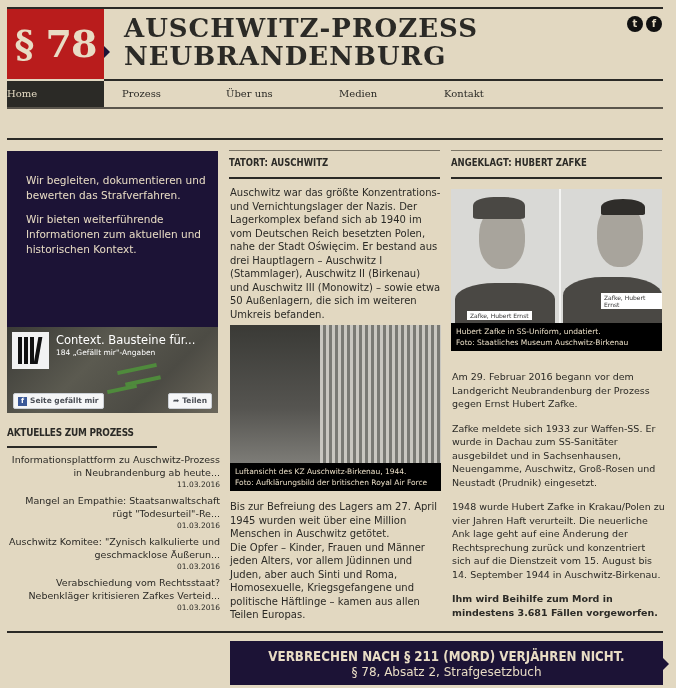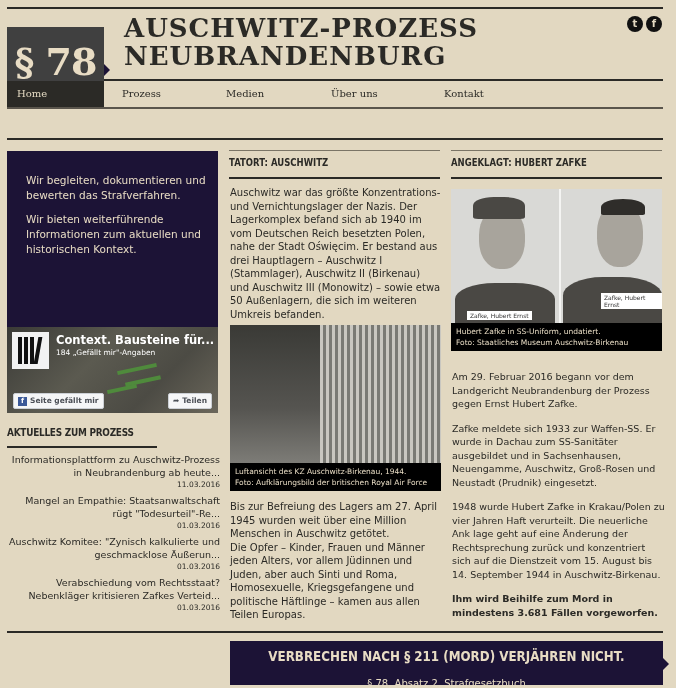--- a/index.html
+++ b/index.html
@@ -1,44 +1,44 @@
 <!DOCTYPE html>
 <html><head>
 <meta charset="utf-8">
 <style>
   * { box-sizing: border-box; margin: 0; padding: 0; }
   html, body { width: 676px; height: 688px; overflow: hidden; }
   body { background: #e2d8c1; color: #2b2a26; font-family: "DejaVu Sans", sans-serif; position: relative; }
 
   
   .top-rule { position: absolute; left: 7px; top: 7px; width: 656px; height: 2px; background: #2b2a26; }
-  .logo { position: absolute; left: 7px; top: 27px; width: 97px; height: 70px; background: #404040; color: #e8dcc4;
+  .logo { position: absolute; left: 7px; top: 9px; width: 97px; height: 70px; background: #b91c1c; color: #e8dcc4;
           font-family: "DejaVu Serif", serif; font-weight: bold; font-size: 38px; line-height: 70px; text-align: center; letter-spacing: -1px; }
   .logo::after { content: ""; position: absolute; right: -6px; top: 37px; border-left: 6px solid #1c1336; border-top: 6px solid transparent; border-bottom: 6px solid transparent; }
   .site-title { position: absolute; left: 124px; top: 14px; font-family: "DejaVu Serif", serif; font-weight: bold; font-size: 26px; line-height: 28px; letter-spacing: 1px; color: #2b2a26; }
   .social { position: absolute; right: 14px; top: 16px; display: flex; gap: 3px; }
   .social span { width: 16px; height: 16px; border-radius: 50%; background: #111; color: #e2d8c1; font-size: 10px; font-weight: bold; text-align: center; line-height: 16px; }
 
   .nav-rule { position: absolute; left: 104px; top: 79px; width: 559px; height: 2px; background: #2b2a26; }
   .nav { position: absolute; left: 7px; top: 81px; width: 656px; height: 26px; display: flex; font-family: "DejaVu Serif", serif; font-size: 10px; }
   .nav .item { height: 26px; line-height: 26px; color: #2b2a26; }
-  .nav .item.active { background: #2b2a26; color: #e2d8c1; width: 97px; padding-left: 10px; }
+  .nav .item.active { background: #2b2a26; color: #e2d8c1; width: 97px; }
   .nav-bottom { position: absolute; left: 7px; top: 107px; width: 656px; height: 2px; background: #5a554c; }
 
   .rule2 { position: absolute; left: 7px; top: 138px; width: 656px; height: 2px; background: #2b2a26; }
 
   
   .intro-box { position: absolute; left: 7px; top: 151px; width: 211px; height: 176px; background: #1c1336; color: #e8dcc4; padding: 22px 12px 0 19px; font-size: 10.5px; line-height: 15px; }
   .intro-box p { margin-bottom: 9px; }
 
   .fb-box { position: absolute; left: 7px; top: 327px; width: 211px; height: 86px; background: linear-gradient(135deg, #3a3a36 0%, #5b5a50 40%, #4c4b44 70%, #6b675b 100%); overflow: hidden; }
   .fb-box .stripe { position: absolute; height: 4px; background: #4f8a3c; transform: rotate(-12deg); }
   .fb-logo { position: absolute; left: 5px; top: 5px; width: 37px; height: 37px; background: #f2f2f2; display: flex; gap: 2px; padding: 5px 6px; }
   .fb-logo i { display: block; width: 4px; height: 27px; background: #111; }
-  .fb-name { position: absolute; left: 49px; top: 6px; color: #fff; font-size: 11.5px; font-weight: bold; }
+  .fb-name { position: absolute; left: 49px; top: 6px; color: #fff; font-size: 11.5px; font-weight: normal; }
   .fb-likes { position: absolute; left: 49px; top: 21px; color: #fff; font-size: 7.5px; }
   .fb-btn { position: absolute; top: 66px; height: 16px; background: #f5f6f7; border: 1px solid #ccd0d5; border-radius: 2px; font-size: 7.5px; font-weight: bold; color: #4b4f56; line-height: 14px; padding: 0 4px; display: flex; align-items: center; gap: 3px; }
   .fb-f { width: 9px; height: 9px; background: #3b5998; color: #fff; font-size: 7px; line-height: 9px; text-align: center; }
 
   .news-title { position: absolute; left: 7px; top: 426px; font-family: "DejaVu Sans", sans-serif; font-weight: bold; font-size: 10.5px; letter-spacing: -0.3px; transform: scaleX(0.85); transform-origin: left; }
   .news-rule { position: absolute; left: 7px; top: 446px; width: 150px; height: 2px; background: #2b2a26; }
   .news-list { position: absolute; left: 7px; top: 454px; width: 213px; font-size: 9.5px; line-height: 12.5px; text-align: right; }
   .news-item { margin-bottom: 5px; }
   .news-date { font-size: 7.5px; line-height: 11px; display: block; }
 
@@ -61,42 +61,42 @@
   .mugshot .label { position: absolute; background: #fff; font-size: 6px; color: #333; padding: 1px 3px; }
   .right-text { position: absolute; left: 452px; top: 370px; width: 215px; font-size: 9.5px; line-height: 13.5px; }
   .right-text p { margin-bottom: 11px; }
   .right-text p.bold { font-weight: bold; }
 
   
   .foot-rule { position: absolute; left: 7px; top: 631px; width: 656px; height: 2px; background: #2b2a26; }
   .banner { position: absolute; left: 230px; top: 641px; width: 433px; height: 44px; background: #1c1336; color: #e8dcc4; text-align: center; }
   .banner::after { content: ""; position: absolute; right: -6px; top: 17px; border-left: 6px solid #1c1336; border-top: 6px solid transparent; border-bottom: 6px solid transparent; }
   .banner-title { display: block; margin-top: 7px; font-weight: bold; font-size: 14px; letter-spacing: 0; transform: scaleX(0.85); }
-  .banner-sub { display: block; font-size: 10px; margin-top: 14px; }
+  .banner-sub { display: block; font-size: 12px; margin-top: 1px; }
 </style>
 </head>
 <body>
 
 <div class="top-rule"></div>
 <div class="logo">§ 78</div>
 <div class="site-title">
   <div>AUSCHWITZ-PROZESS</div>
   <div>NEUBRANDENBURG</div>
 </div>
 <div class="social">
   <span>t</span>
   <span>f</span>
 </div>
 
 <div class="nav-rule"></div>
 <nav class="nav">
   <div class="item active">Home</div>
   <div class="item" style="margin-left:18px;width:104px">Prozess</div>
+  <div class="item" style="width:113px">Über uns</div>
   <div class="item" style="width:105px">Medien</div>
-  <div class="item" style="width:113px">Über uns</div>
   <div class="item">Kontakt</div>
 </nav>
 <div class="nav-bottom"></div>
 <div class="rule2"></div>
 
 <div class="intro-box">
   <p>Wir begleiten, dokumentieren und bewerten das Strafverfahren.</p>
   <p>Wir bieten weiterführende Informationen zum aktuellen und historischen Kontext.</p>
 </div>
 

